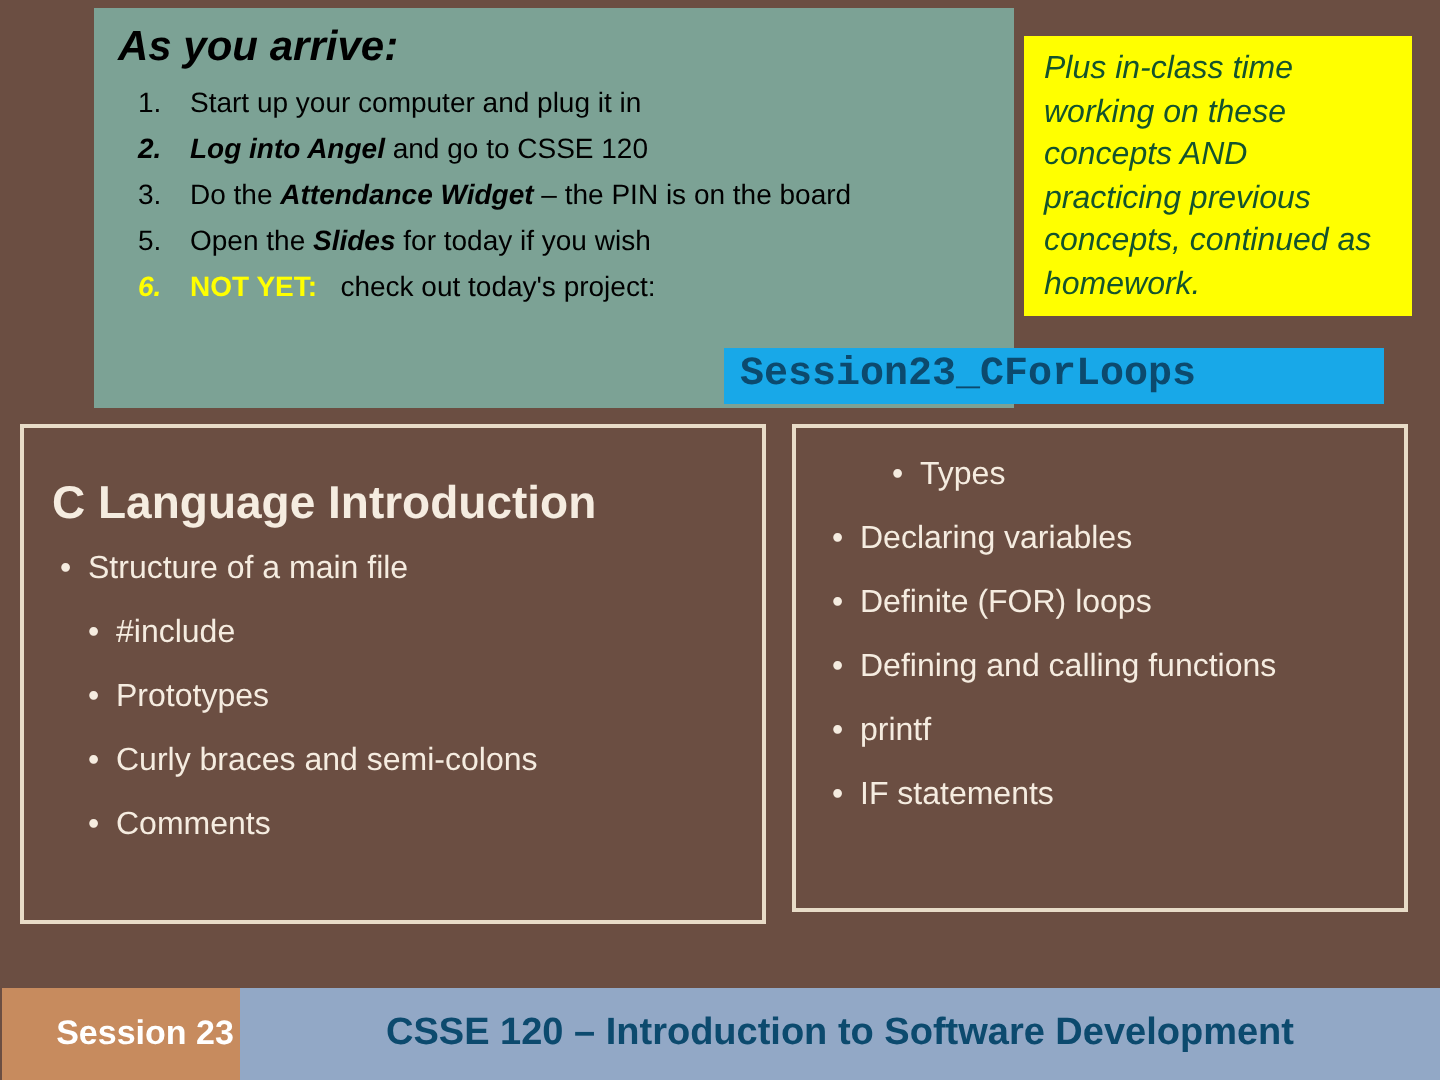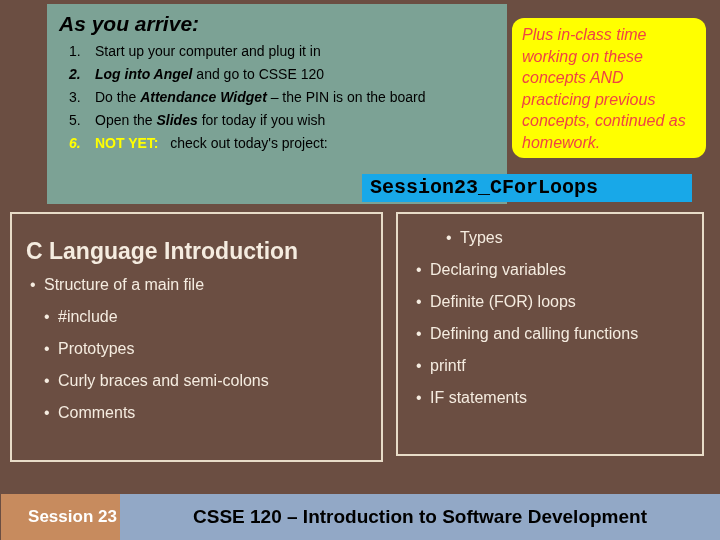--- a/index.html
+++ b/index.html
@@ -45,36 +45,35 @@
   color: #ffff00;
   font-weight: bold;
 }
 .yellow-note {
   position: absolute;
   right: 14px;
   top: 18px;
   width: 194px;
   height: 140px;
   background: #ffff00;
-  color: #ef4444;
+  color: #14532d;
   font-size: 16px;
   font-style: italic;
   padding: 6px 10px;
   box-sizing: border-box;
   line-height: 1.35;
-  border-radius: 12px;
 }
 .project-name {
   position: absolute;
   left: 362px;
   top: 174px;
   width: 330px;
   height: 28px;
   background: #18a8e8;
-  color: #000000;
+  color: #0c4a6e;
   font-family: 'Courier New', monospace;
   font-weight: bold;
   font-size: 20px;
   padding: 2px 8px;
   box-sizing: border-box;
 }
 .content-left {
   position: absolute;
   left: 10px;
   top: 212px;
@@ -135,21 +134,21 @@
   align-items: center;
   justify-content: center;
 }
 .footer-course {
   position: absolute;
   left: 120px;
   bottom: 0;
   width: 600px;
   height: 46px;
   background: #92a8c6;
-  color: #000000;
+  color: #0c4a6e;
   font-weight: bold;
   font-size: 19px;
   display: flex;
   align-items: center;
   justify-content: center;
 }
 </style>
 </head>
 <body>
 

